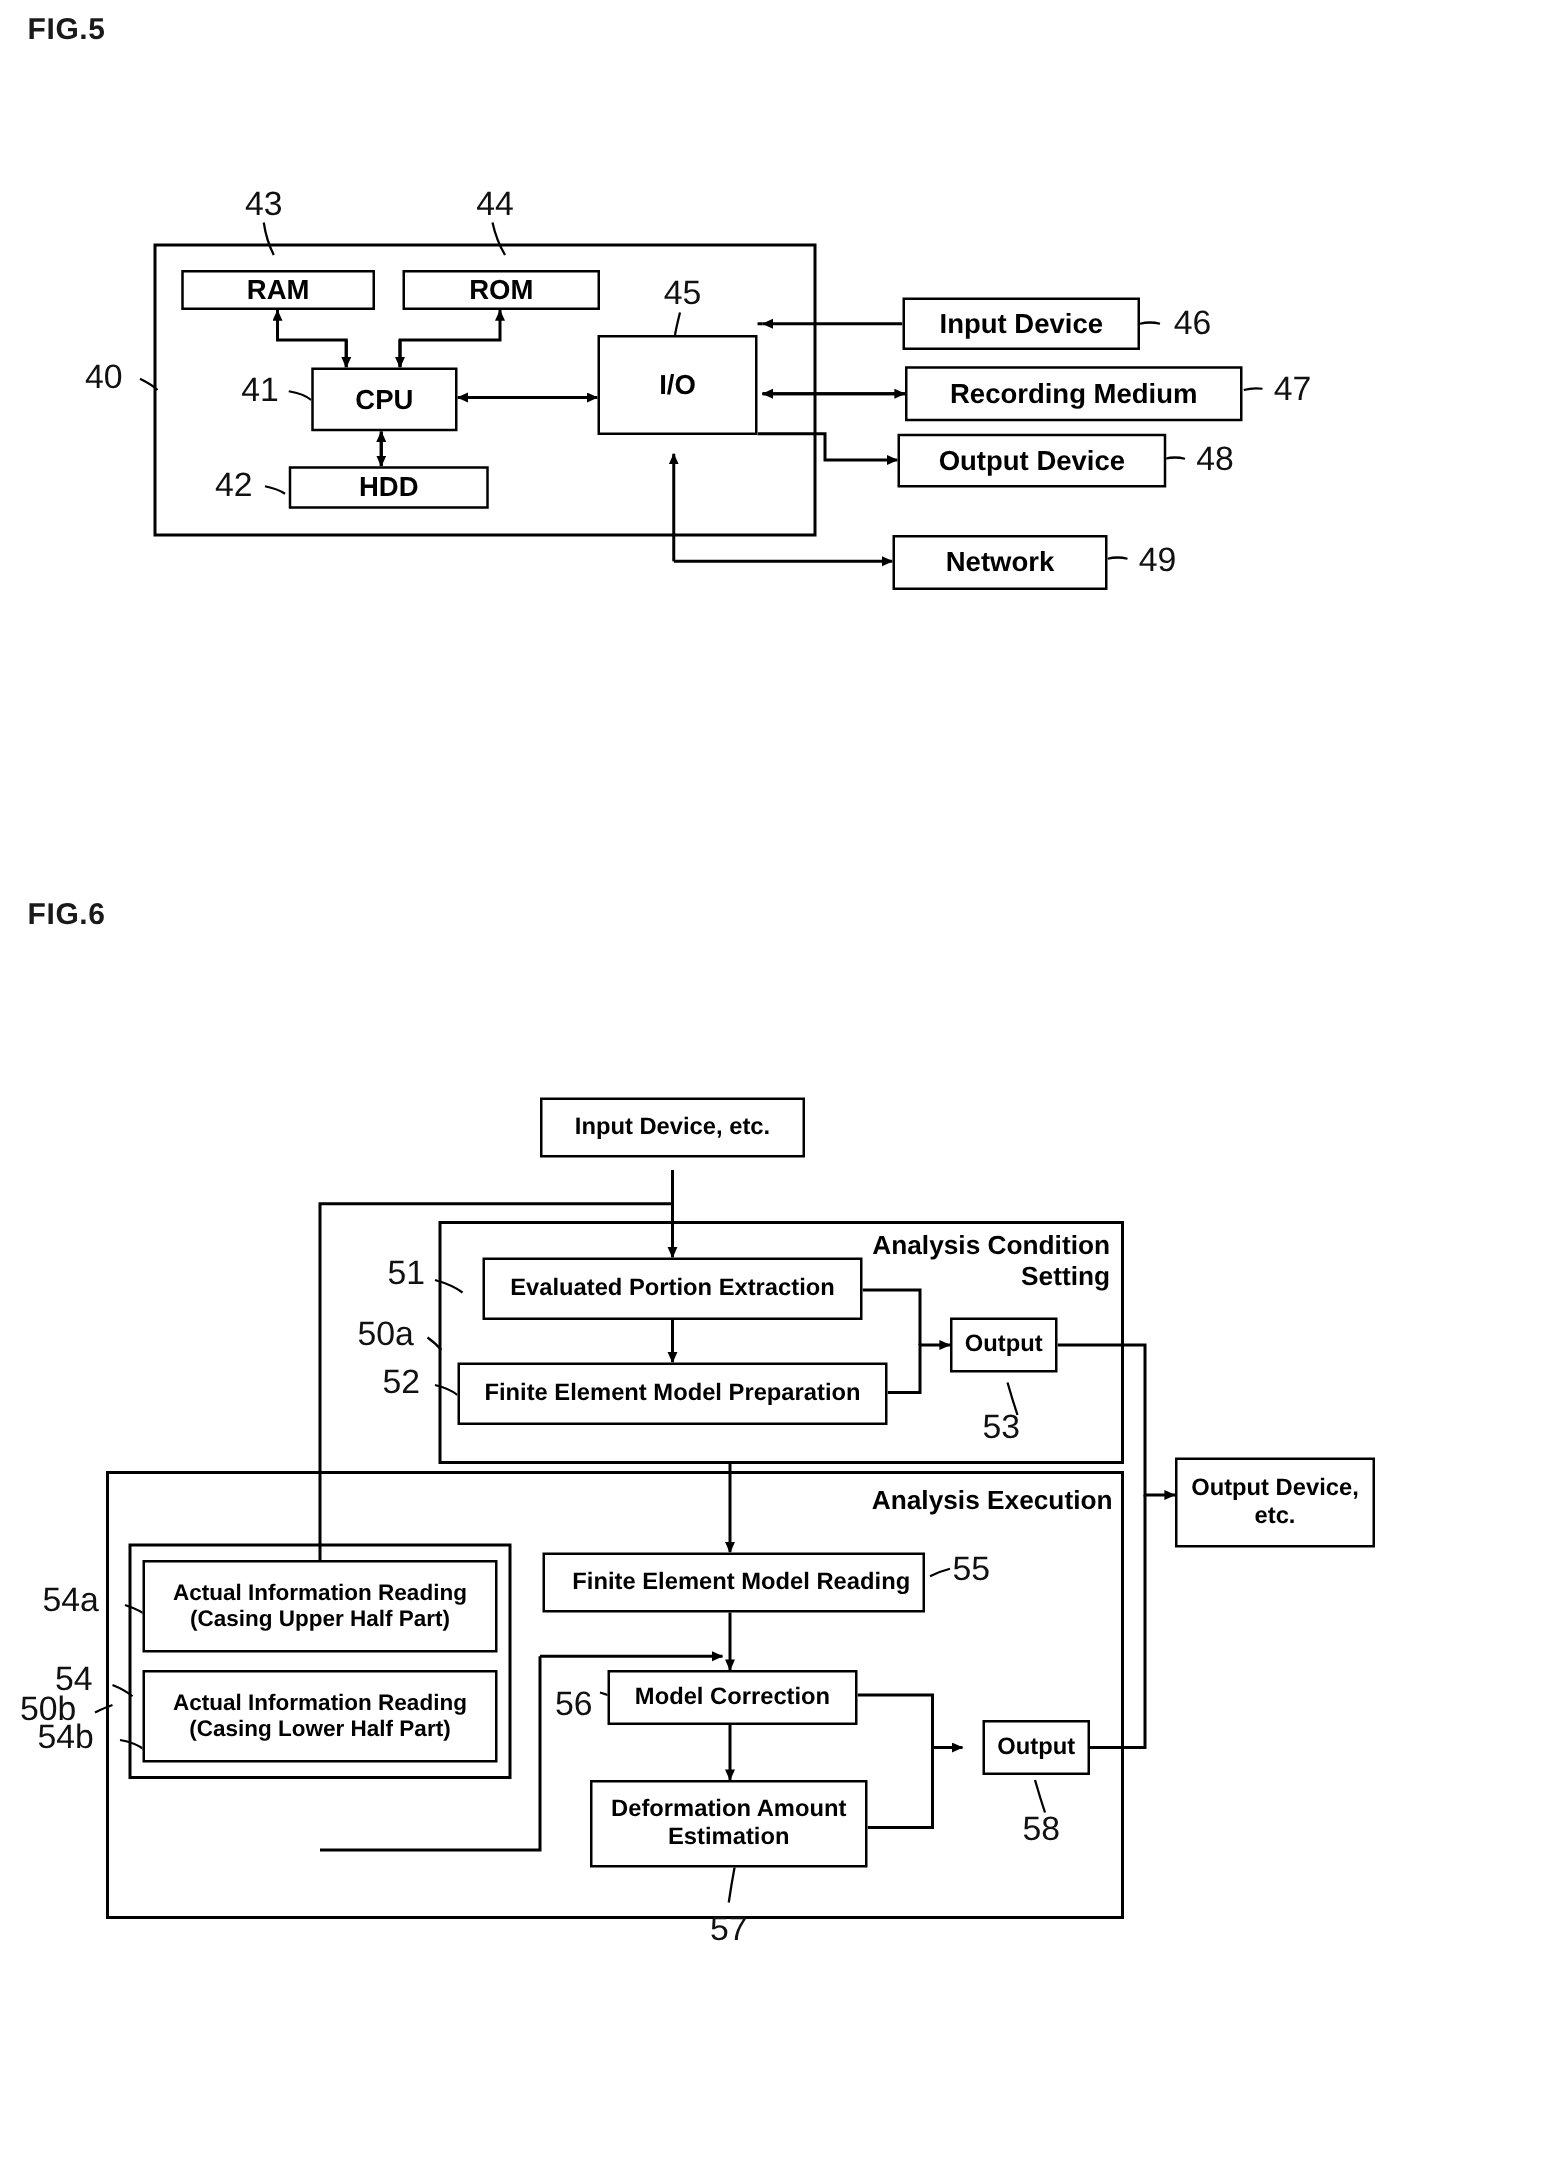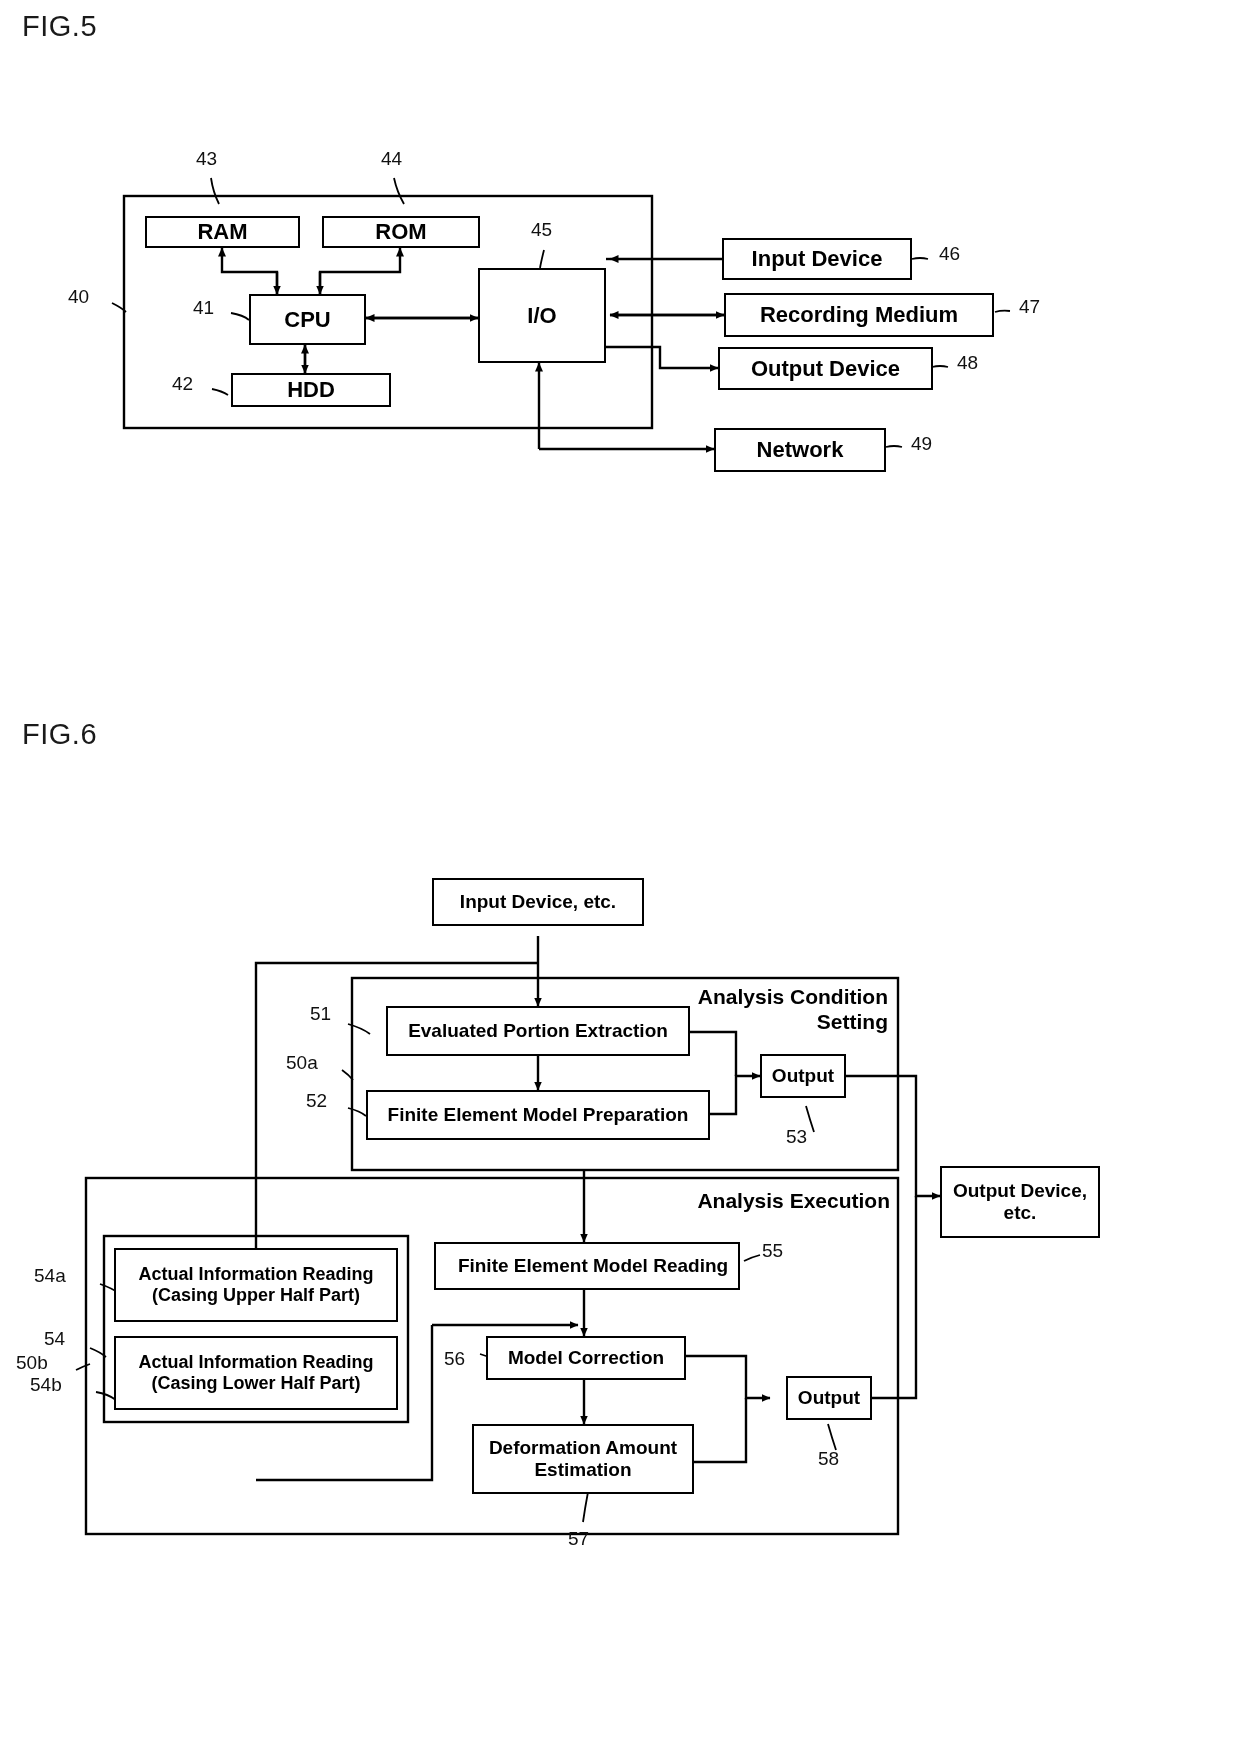--- a/index.html
+++ b/index.html
@@ -23,22 +23,22 @@
   }
   svg.figlayer {
     position: absolute;
     left: 0; top: 0;
     width: 1240px;
     height: 1737px;
     pointer-events: none;
   }
   .fig-title {
     position: absolute;
-    font-size: 29px;
-    font-weight: 400;
+    font-size: 24px;
+    font-weight: 700;
     letter-spacing: 0.5px;
     font-family: "Liberation Sans", sans-serif;
     color: #1a1a1a;
     white-space: nowrap;
   }
   .node {
     position: absolute;
     box-sizing: border-box;
     border: 2px solid #000;
     background: #fff;
@@ -55,21 +55,21 @@
     position: absolute;
     font-weight: bold;
     font-family: "Liberation Sans", sans-serif;
     text-align: right;
     line-height: 1.2;
     color: #000;
     white-space: pre-line;
   }
   .refnum {
     position: absolute;
-    font-size: 19px;
+    font-size: 27px;
     font-family: "Liberation Sans", sans-serif;
     color: #111;
     white-space: nowrap;
     font-weight: 400;
   }
   
   .f5 { font-size: 22px; }
   
   .f6 { font-size: 19px; }
   .f6sm { font-size: 18px; }
@@ -213,21 +213,21 @@
   </div>
 
   <div class="node f5" style="left:249px; top:294px; width:117px; height:51px;">
     <span>CPU</span>
   </div>
 
   <div class="node f5" style="left:231px; top:373px; width:160px; height:34px;">
     <span>HDD</span>
   </div>
 
-  <div class="node f5" style="left:478px; top:268px; width:128px; height:95px;">
+  <div class="node f5" style="left:478px; top:268px; width:128px; height:80px;">
     <span>I/O</span>
   </div>
 
   <div class="node f5" style="left:722px; top:238px; width:190px; height:42px;">
     <span>Input Device</span>
   </div>
 
   <div class="node f5" style="left:724px; top:293px; width:270px; height:44px;">
     <span>Recording Medium</span>
   </div>

